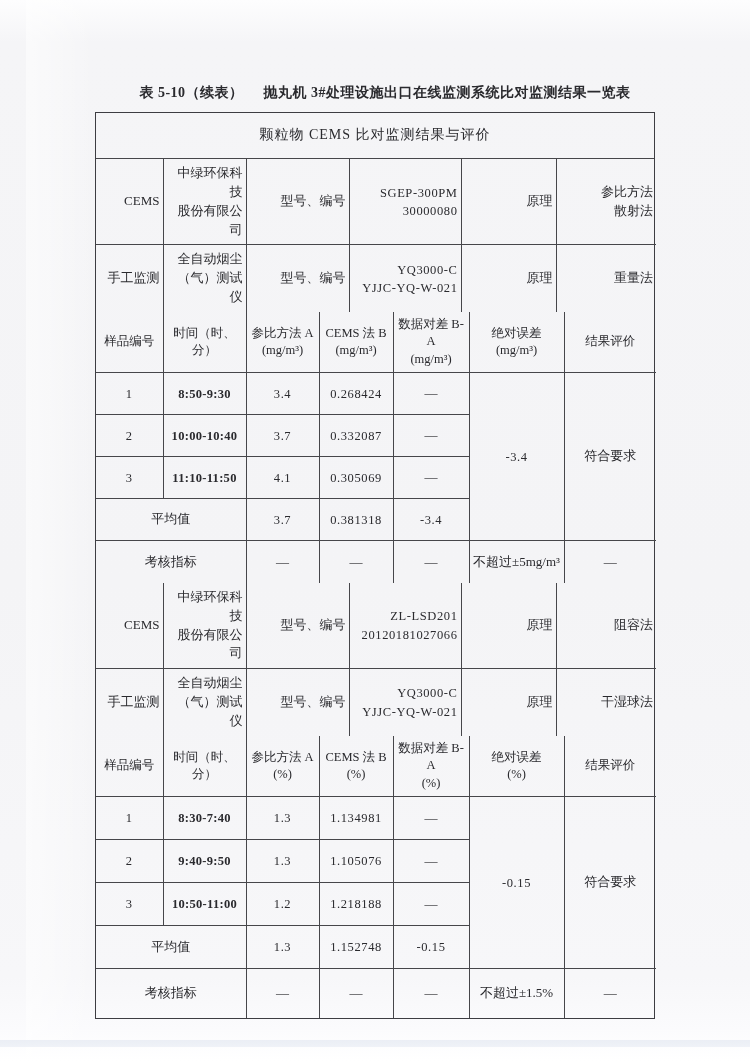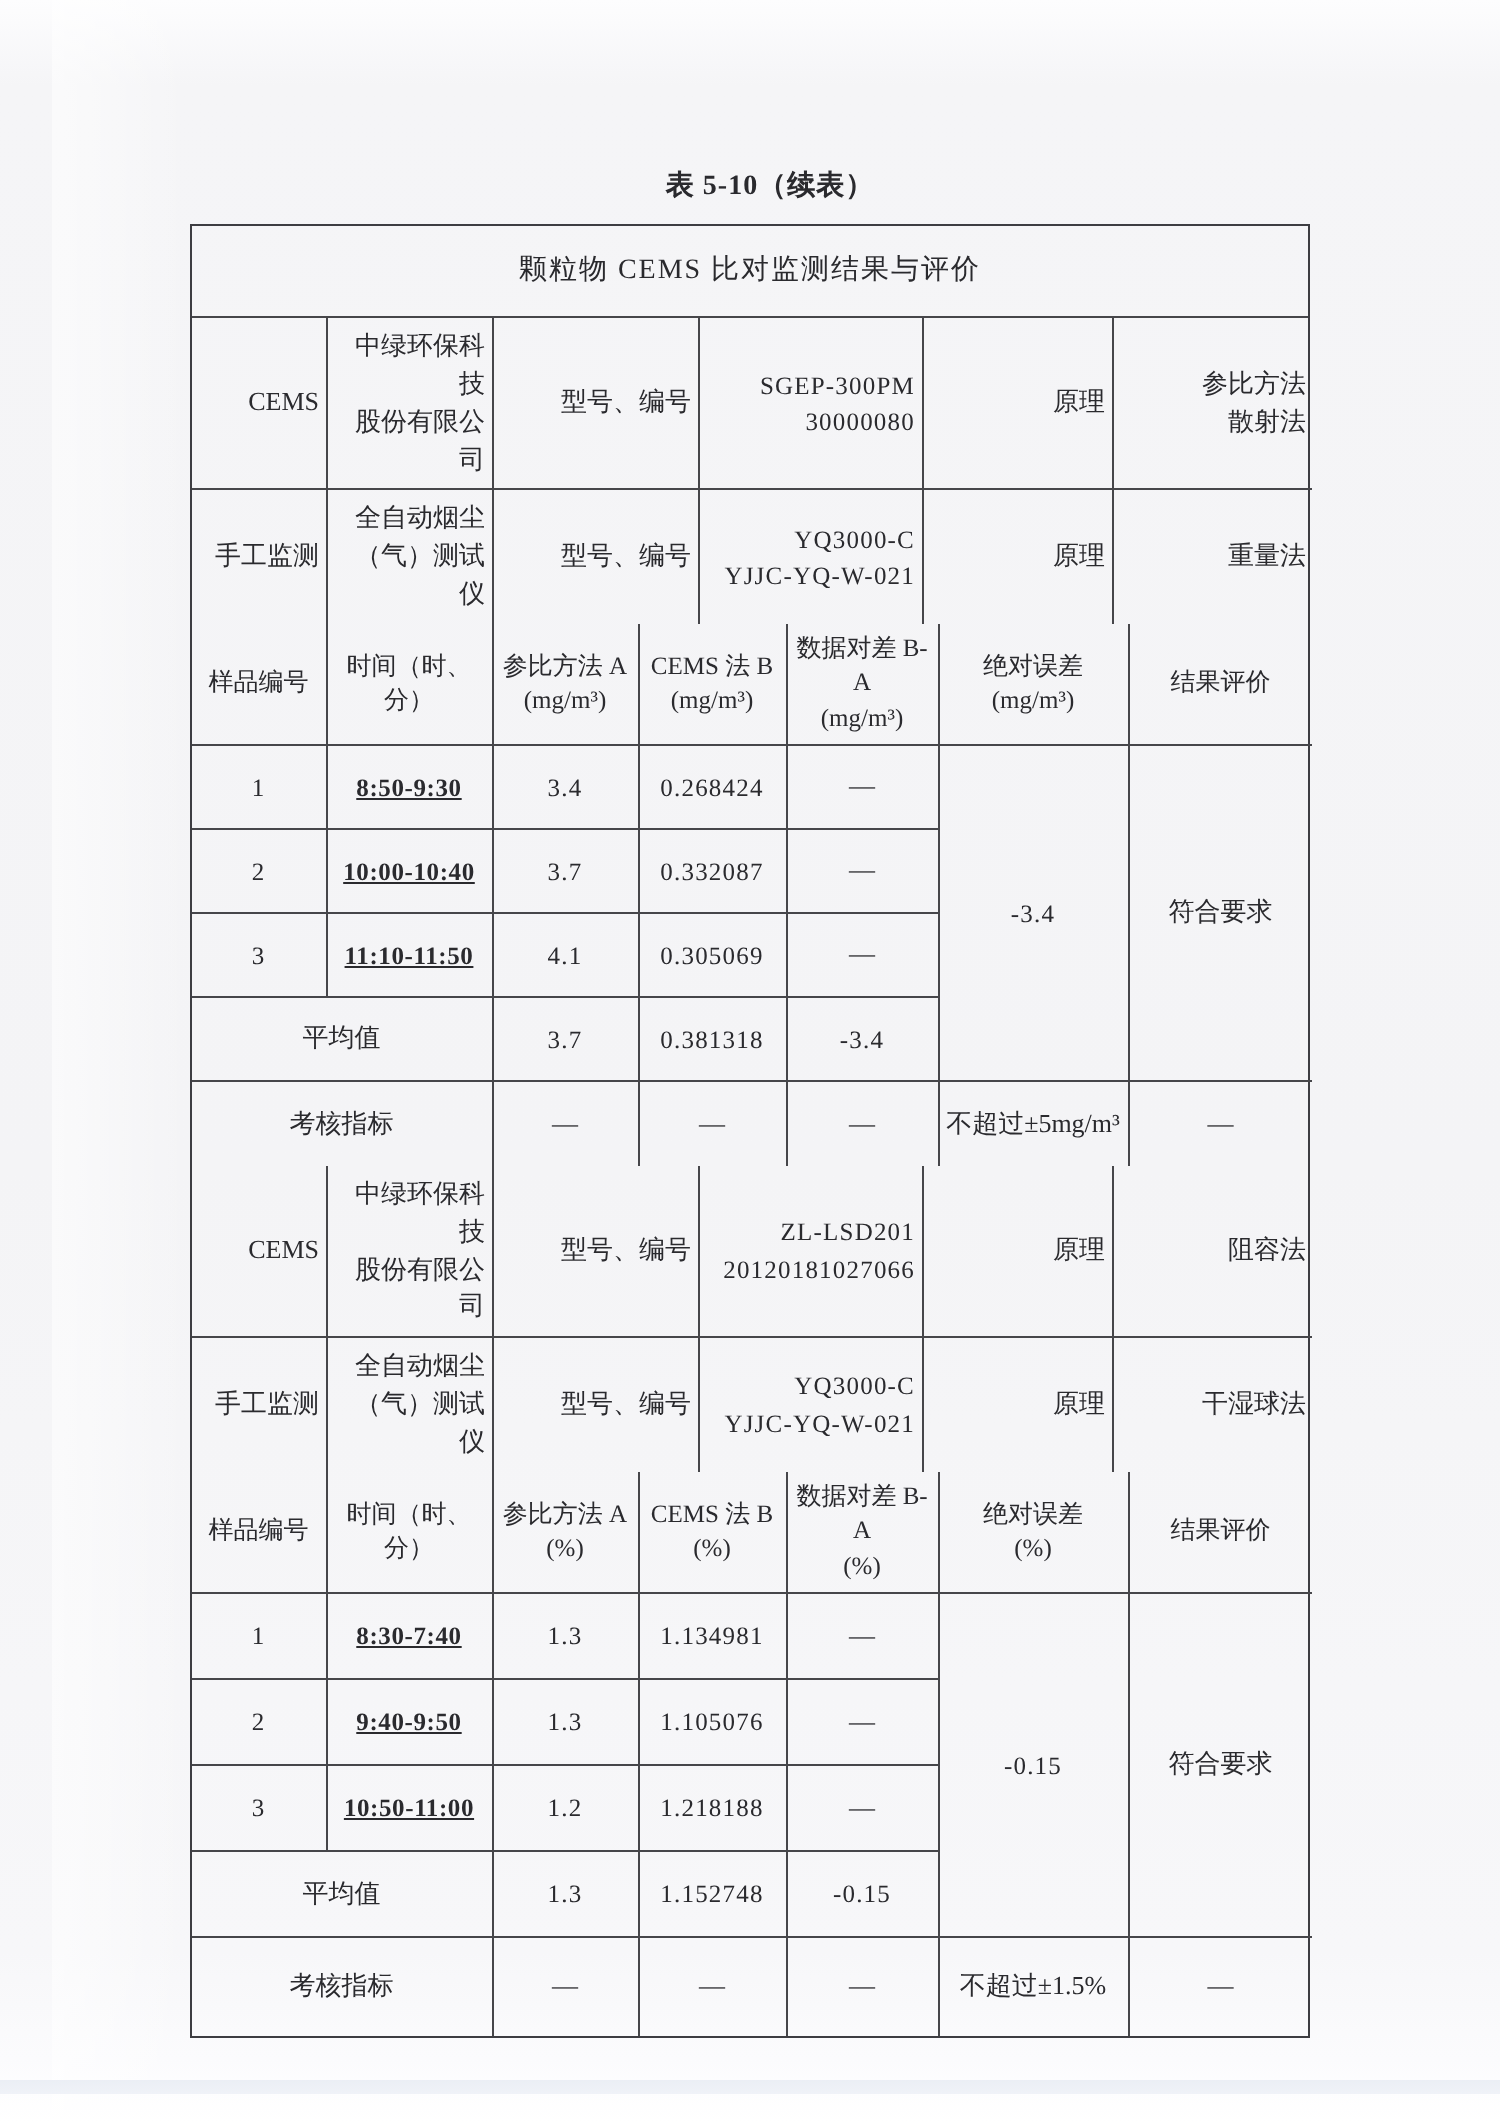--- a/index.html
+++ b/index.html
@@ -63,37 +63,38 @@
   table tr:last-child td { border-bottom: none; }
   td:first-child { border-left: none; }
   td:last-child { border-right: none; }
 
   .equip-table td { height: 54px; text-align: right; }
   .equip-table tr.r2 td { height: 46px; }
 
   .data-table td.hdr { height: 52px; font-size: 12.5px; line-height: 1.4; padding: 4px 2px; }
   .data-table td { height: 42px; }
   .num { font-size: 12.5px; letter-spacing: 0.6px; }
-  .time { font-weight: bold; letter-spacing: 0.3px; text-decoration: underline; }
+  .time { font-weight: bold; letter-spacing: 0.3px; }
   .dash { font-size: 13px; }
 
   .t2 .equip-table td { height: 57px; }
   .t2 .data-table td { height: 43px; }
   .t2 .data-table td.hdr { height: 50px; }
   .t2 .data-table tr.assess td { height: 49px; }
 </style>
 </head>
 <body>
 
 <div class="paper">
   <div class="scan-strip-bottom"></div>
   <div class="content">
 
     <div class="title-row">
       <span>表 5-10（续表）</span>
+      <span>抛丸机 3#处理设施出口在线监测系统比对监测结果一览表</span>
     </div>
 
     <div class="doc-frame">
 
       <div class="t1">
         <div class="section-title">颗粒物 CEMS 比对监测结果与评价</div>
 
         <table class="equip-table">
           <colgroup>
               <col style="width:67px">

